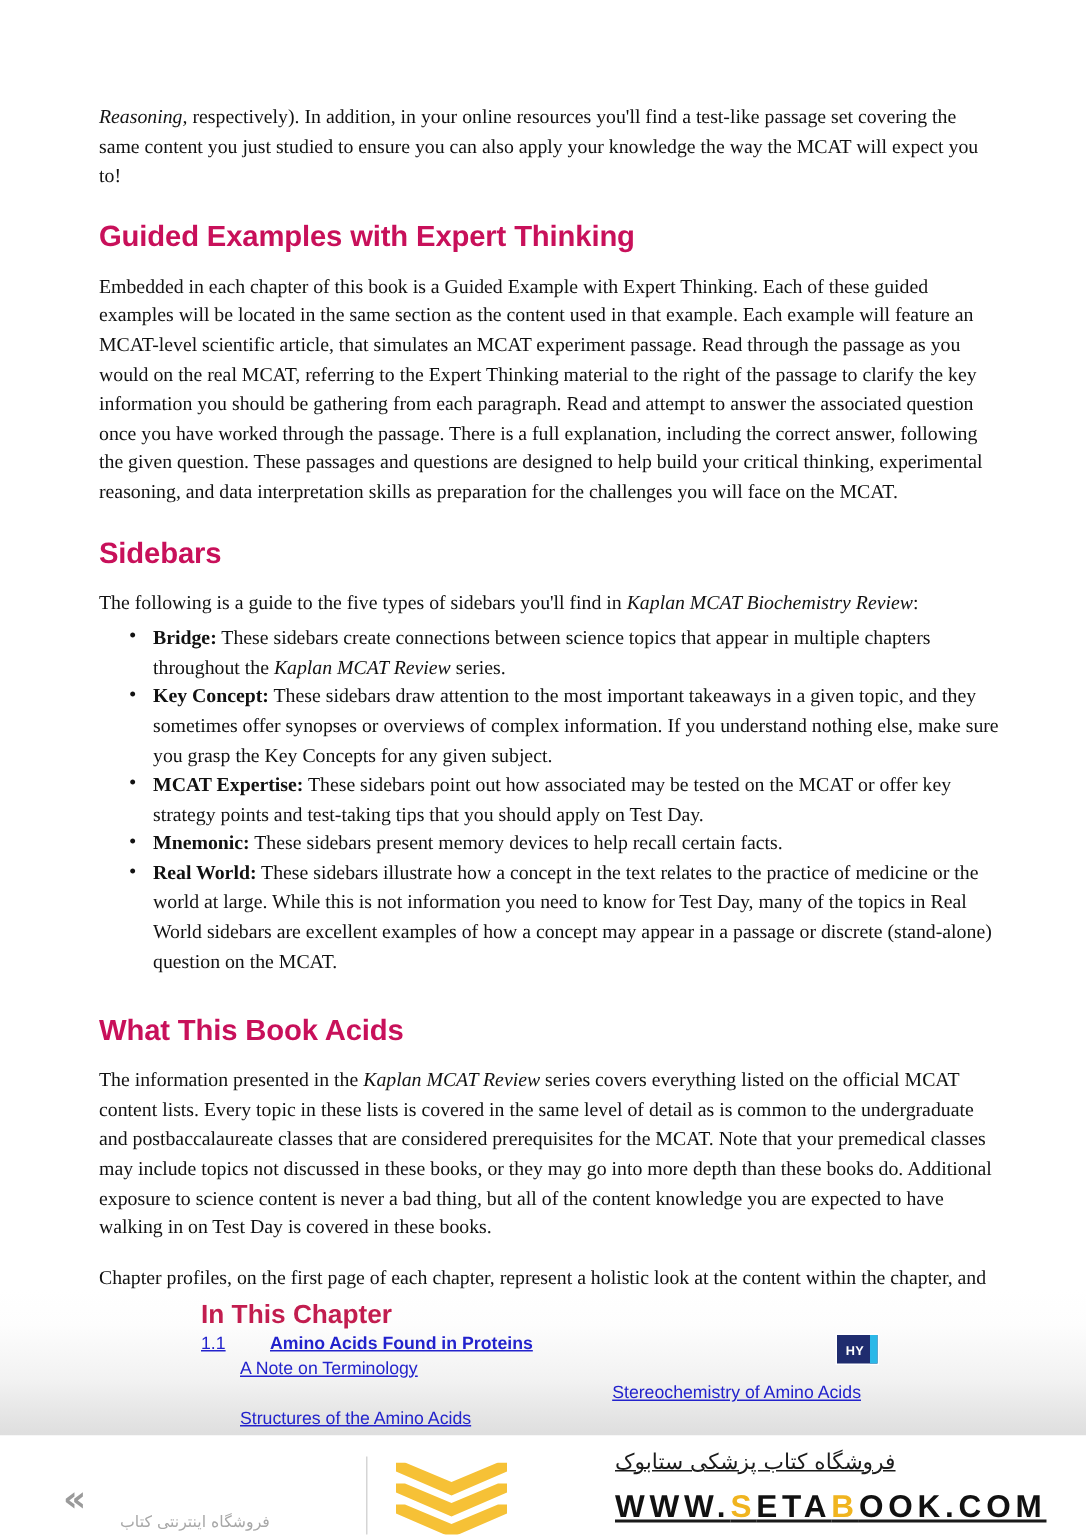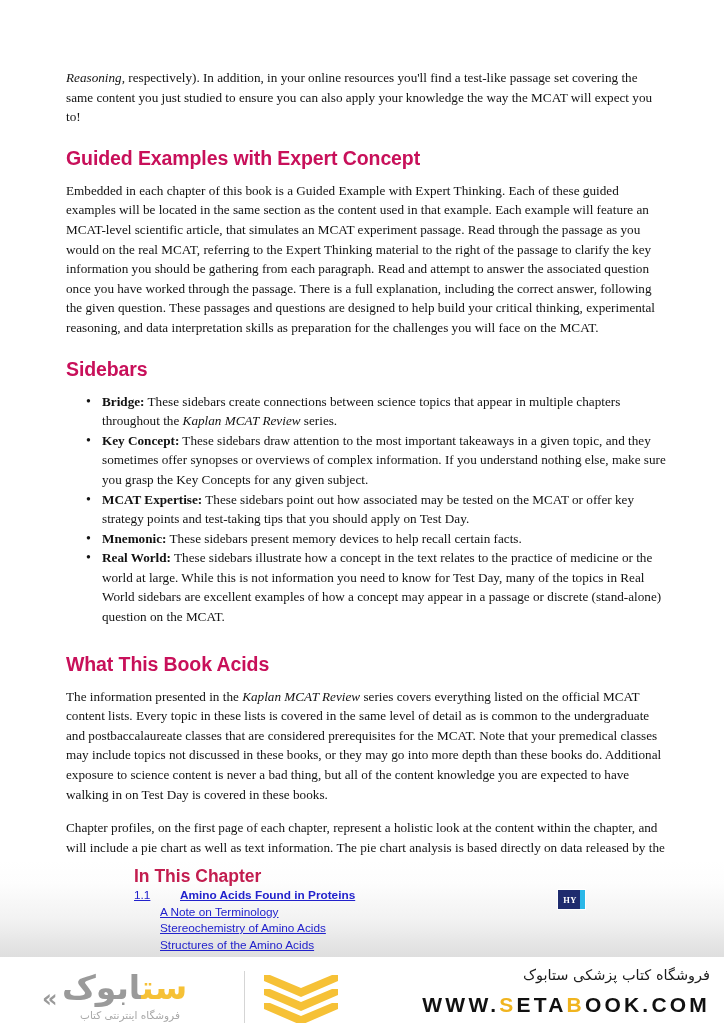--- a/index.html
+++ b/index.html
@@ -141,21 +141,21 @@
     top: 878px;
     width: 27px;
     height: 19px;
     background: #1F2C6E;
     display: flex;
     align-items: center;
     justify-content: center;
     box-shadow: 0 0 0 1px #ffffff;
   }
   .hy-badge .hy-text {
-    font-family: Liberation Serif, serif;
+    font-family: Liberation Sans, sans-serif;
     font-size: 8.5px;
     font-weight: bold;
     color: #ffffff;
     letter-spacing: 0.3px;
     margin-right: 3px;
   }
   .hy-badge .hy-stripe {
     position: absolute;
     right: 0;
     top: 0;
@@ -232,21 +232,22 @@
     top: 10px;
     width: 74px;
     height: 48px;
   }
 
   .footer-right {
     position: absolute;
     left: 410px;
     top: 8px;
     width: 300px;
-    text-align: right;
+    text-align: left;
+    text-decoration: underline;
   }
   .fa-title {
     font-family: "DejaVu Sans", sans-serif;
     font-size: 14.5px;
     color: #1c1c1c;
     direction: rtl;
     margin-bottom: 8px;
     line-height: 20px;
     white-space: nowrap;
   }
@@ -263,26 +264,27 @@
 </style>
 </head>
 <body>
 
 <div class="page">
 
   <div class="content">
 
     <p class="body-text"><span class="ital">Reasoning,</span><span> respectively). In addition, in your online resources you'll find a test-like passage set covering the same content you just studied to ensure you can also apply your knowledge the way the MCAT will expect you to!</span></p>
 
-    <h2 class="section-heading">Guided Examples with Expert Concept</h2>
+    <h2 class="section-heading">Guided Examples with Expert Thinking</h2>
 
     <p class="body-text">Embedded in each chapter of this book is a Guided Example with Expert Thinking. Each of these guided examples will be located in the same section as the content used in that example. Each example will feature an MCAT-level scientific article, that simulates an MCAT experiment passage. Read through the passage as you would on the real MCAT, referring to the Expert Thinking material to the right of the passage to clarify the key information you should be gathering from each paragraph. Read and attempt to answer the associated question once you have worked through the passage. There is a full explanation, including the correct answer, following the given question. These passages and questions are designed to help build your critical thinking, experimental reasoning, and data interpretation skills as preparation for the challenges you will face on the MCAT.</p>
 
     <h2 class="section-heading">Sidebars</h2>
 
+    <p class="body-text" style="margin-bottom:4px;"><span>The following is a guide to the five types of sidebars you'll find in </span><span class="ital">Kaplan MCAT Biochemistry Review</span><span>:</span></p>
 
     <ul class="sidebar-list">
       <li><span class="bold">Bridge:</span><span> These sidebars create connections between science topics that appear in multiple chapters throughout the </span><span class="ital">Kaplan MCAT Review</span><span> series.</span></li>
       <li><span class="bold">Key Concept:</span><span> These sidebars draw attention to the most important takeaways in a given topic, and they sometimes offer synopses or overviews of complex information. If you understand nothing else, make sure you grasp the Key Concepts for any given subject.</span></li>
       <li><span class="bold">MCAT Expertise:</span><span> These sidebars point out how associated may be tested on the MCAT or offer key strategy points and test-taking tips that you should apply on Test Day.</span></li>
       <li><span class="bold">Mnemonic:</span><span> These sidebars present memory devices to help recall certain facts.</span></li>
       <li><span class="bold">Real World:</span><span> These sidebars illustrate how a concept in the text relates to the practice of medicine or the world at large. While this is not information you need to know for Test Day, many of the topics in Real World sidebars are excellent examples of how a concept may appear in a passage or discrete (stand-alone) question on the MCAT.</span></li>
     </ul>
 
     <h2 class="section-heading" style="margin-top:26px;">What This Book Acids</h2>
@@ -297,36 +299,35 @@
 
   <div class="chapter-panel">
     <div class="chapter-inner">
       <h3 class="chapter-title">In This Chapter</h3>
       <div class="toc">
         <div class="toc-row">
           <span class="toc-num">1.1</span>
           <span class="toc-main">Amino Acids Found in Proteins</span>
         </div>
         <a class="toc-sub" href="#" style="text-decoration:underline;">A Note on Terminology</a>
-        <a class="toc-sub" href="#" style="text-decoration:underline;">Stereochemistry of Amino Acids</a>
+        <a class="toc-sub" href="#" style="text-decoration:underline;text-align:right;">Stereochemistry of Amino Acids</a>
         <a class="toc-sub" href="#" style="text-decoration:underline;">Structures of the Amino Acids</a>
       </div>
     </div>
   </div>
 
   <div class="hy-badge">
     <span class="hy-text">HY</span>
     <span class="hy-stripe"></span>
   </div>
 
   <div class="footer">
 
     <div class="logo-area">
       <span class="logo-chev">«</span>
-      <div class="logo-word"><span class="y">ست</span><span class="g">ابوک</span></div>
       <div class="logo-sub">فروشگاه اینترنتی کتاب</div>
 
       <div class="logo-divider"></div>
 
       <div class="chevron-stack">
         <svg width="74" height="48" viewBox="0 0 74 48">
           <polygon points="0,0 6,0 37,13 68,0 74,0 74,6 37,22 0,6" fill="#F6C136"></polygon>
           <polygon points="0,14 6,14 37,27 68,14 74,14 74,20 37,36 0,20" fill="#F6C136"></polygon>
           <polygon points="0,28 6,28 37,41 68,28 74,28 74,34 37,50 0,34" fill="#F6C136"></polygon>
         </svg>

